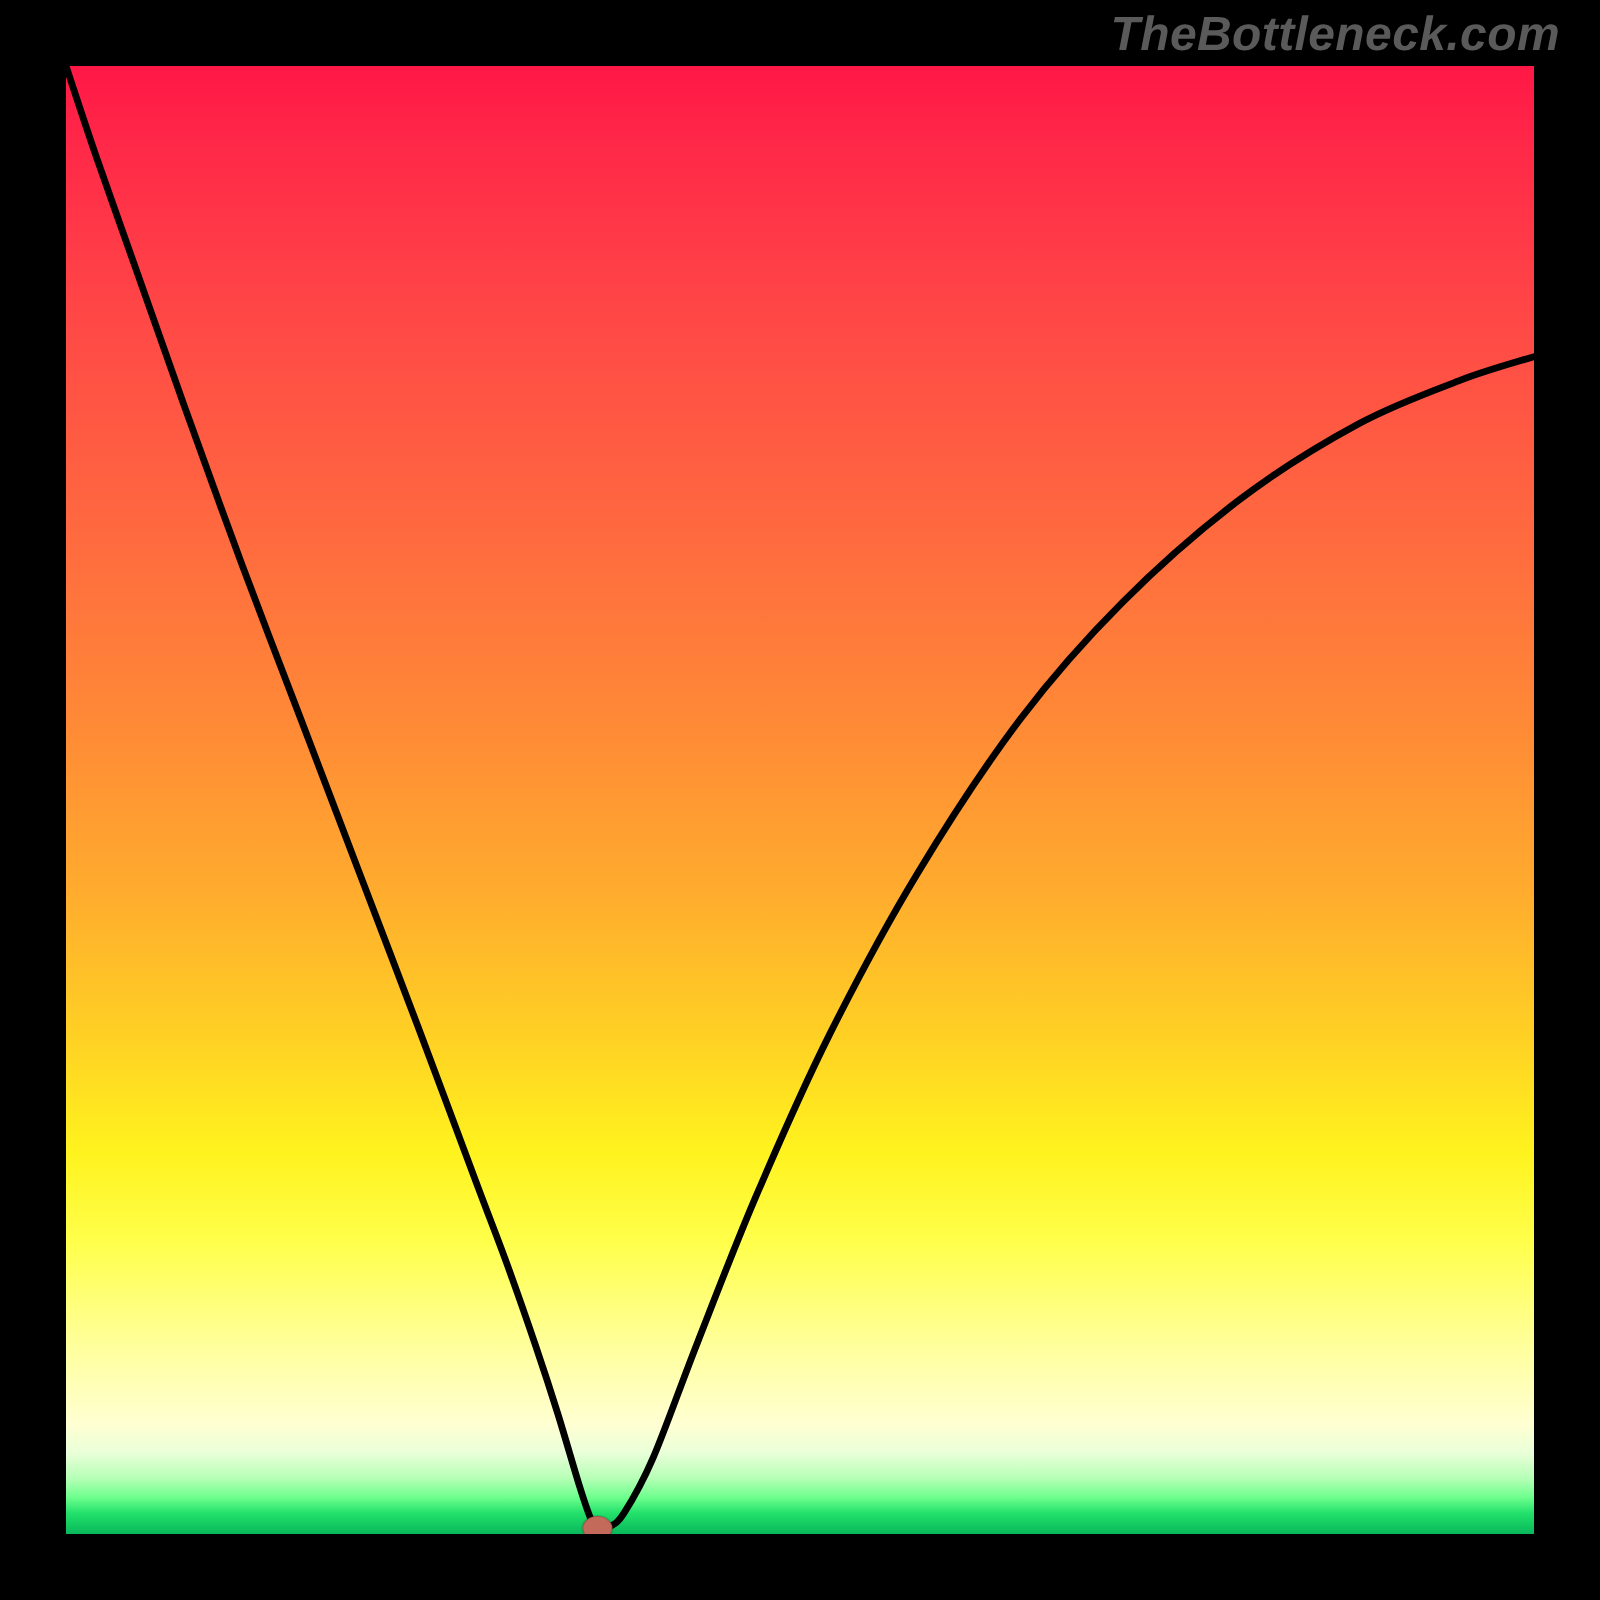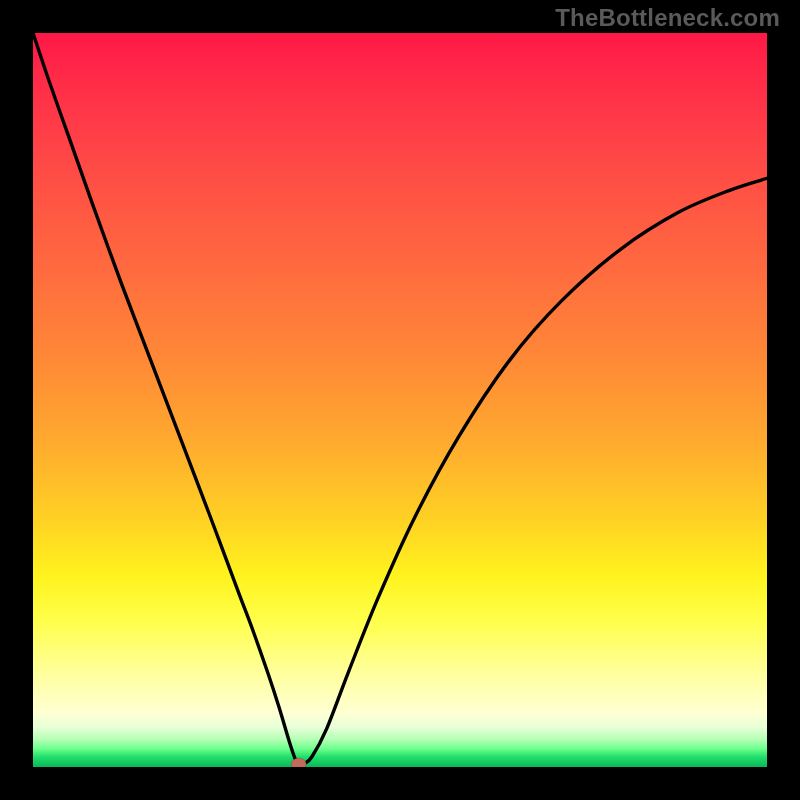--- a/index.html
+++ b/index.html
@@ -19,20 +19,21 @@
   }
   .watermark {
     position: absolute;
     top: 4px;
     right: 20px;
     font-size: 24px;
     font-weight: 600;
     color: #5a5a5a;
     letter-spacing: 0.2px;
     z-index: 10;
+    font-style: italic;
   }
   
   .plot {
     position: absolute;
     left: 33px;
     top: 33px;
     width: 734px;
     height: 734px;
   }
   .gradient {

